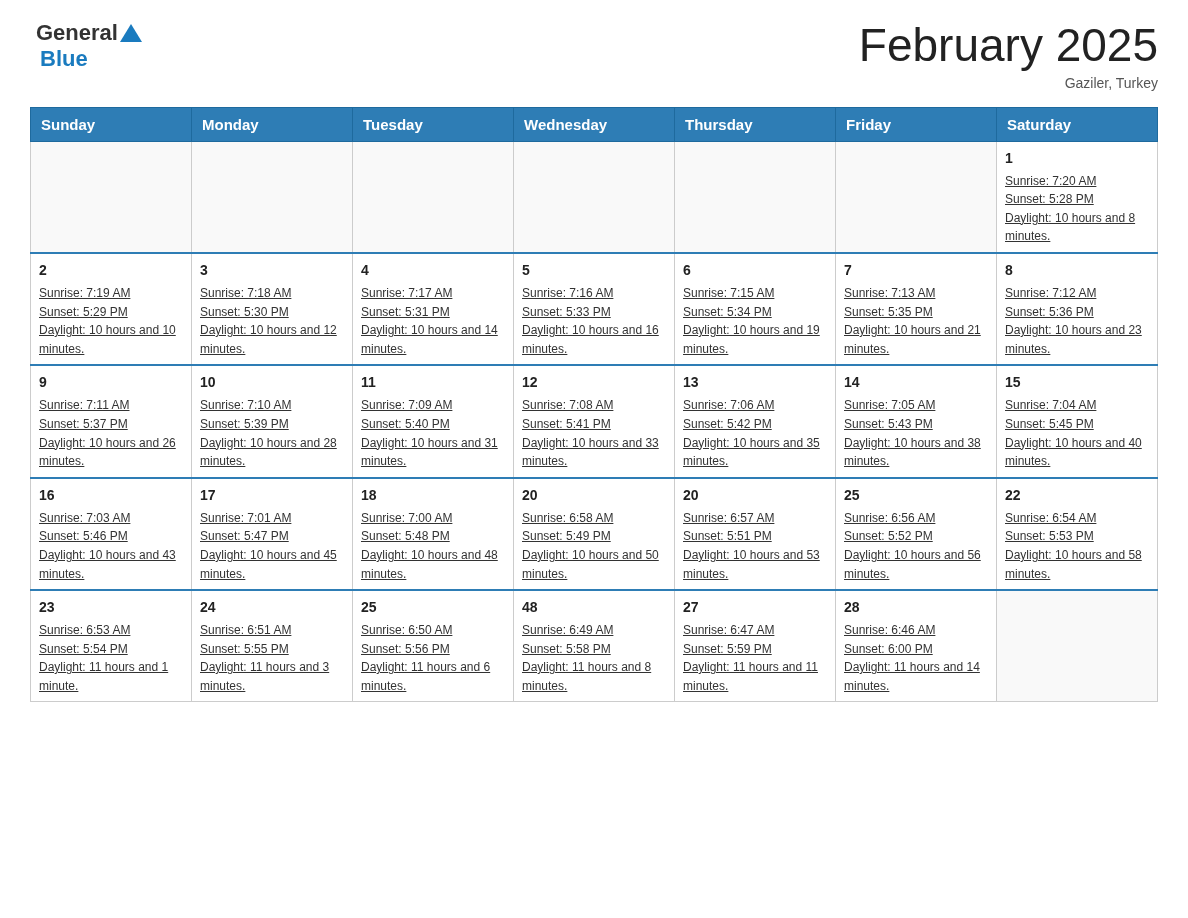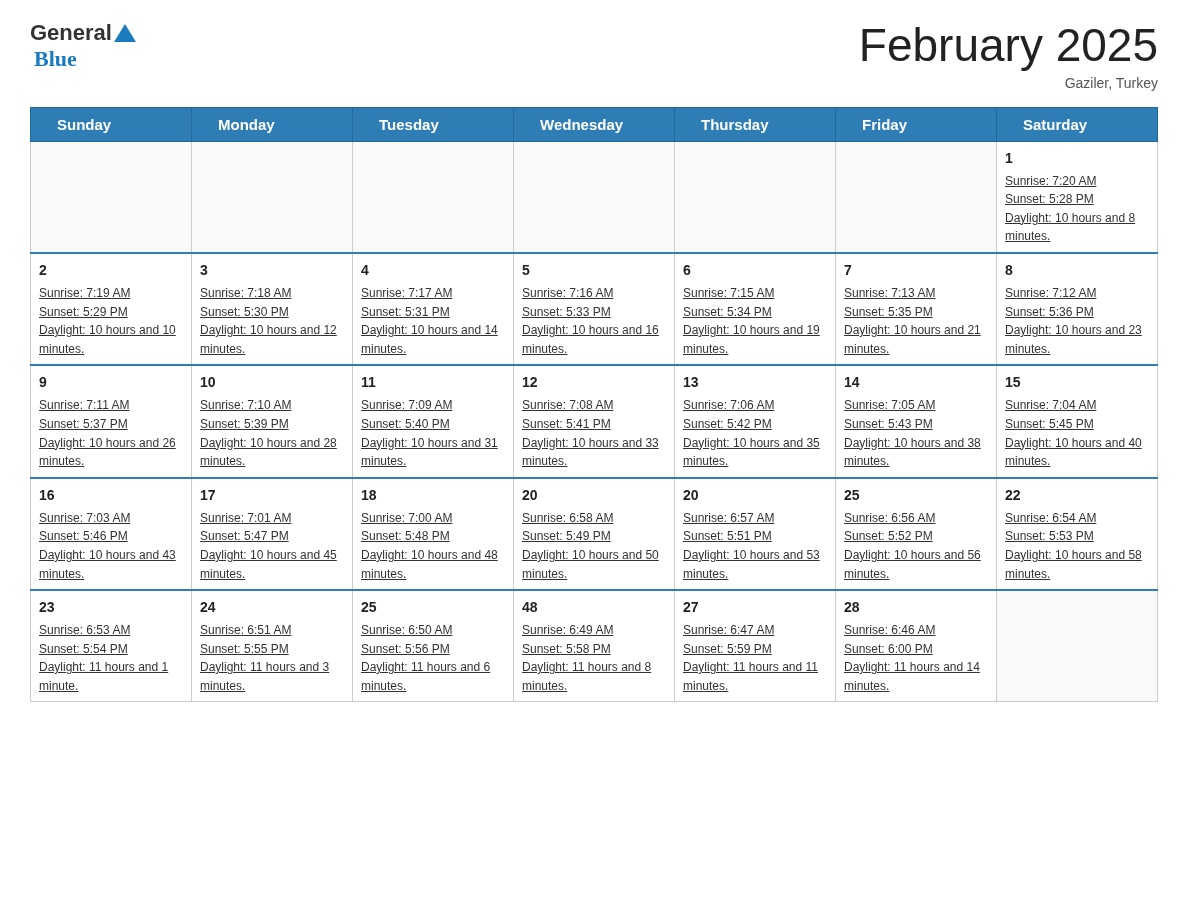--- a/index.html
+++ b/index.html
@@ -8,20 +8,21 @@
       background: #fff;
       padding: 20px 30px;
       width: 1188px;
       min-height: 918px;
     }
     .header {
       display: flex;
       justify-content: space-between;
       align-items: flex-start;
       margin-bottom: 16px;
+      margin-left: 6px;
     }
     .logo-text-general {
       font-size: 22px;
       font-weight: bold;
       color: #333;
     }
     .logo-text-blue {
       font-size: 22px;
       font-weight: bold;
       color: #1a7bbf;
@@ -30,21 +31,20 @@
       display: flex;
       flex-direction: column;
       align-items: flex-start;
     }
     .logo-row1 {
       display: flex;
       align-items: center;
     }
     .logo-row2 {
       margin-left: 4px;
-      font-family: Liberation Serif, serif;
     }
     .title-block {
       text-align: right;
     }
     .calendar-title {
       font-size: 46px;
       font-weight: 400;
       color: #222;
       line-height: 1.1;
     }
@@ -56,21 +56,21 @@
     .calendar {
       width: 100%;
       border-collapse: collapse;
       border: 1px solid #ccc;
     }
     .calendar thead tr th {
       background-color: #2e7db5;
       color: #fff;
       font-size: 15px;
       font-weight: 600;
-      padding: 8px 26px;
+      padding: 8px 10px;
       text-align: left;
       border: 1px solid #1e6a9e;
     }
     .calendar tbody tr td {
       vertical-align: top;
       padding: 6px 8px;
       border: 1px solid #ccc;
       background: #fff;
       min-height: 90px;
       width: 14.28%;

